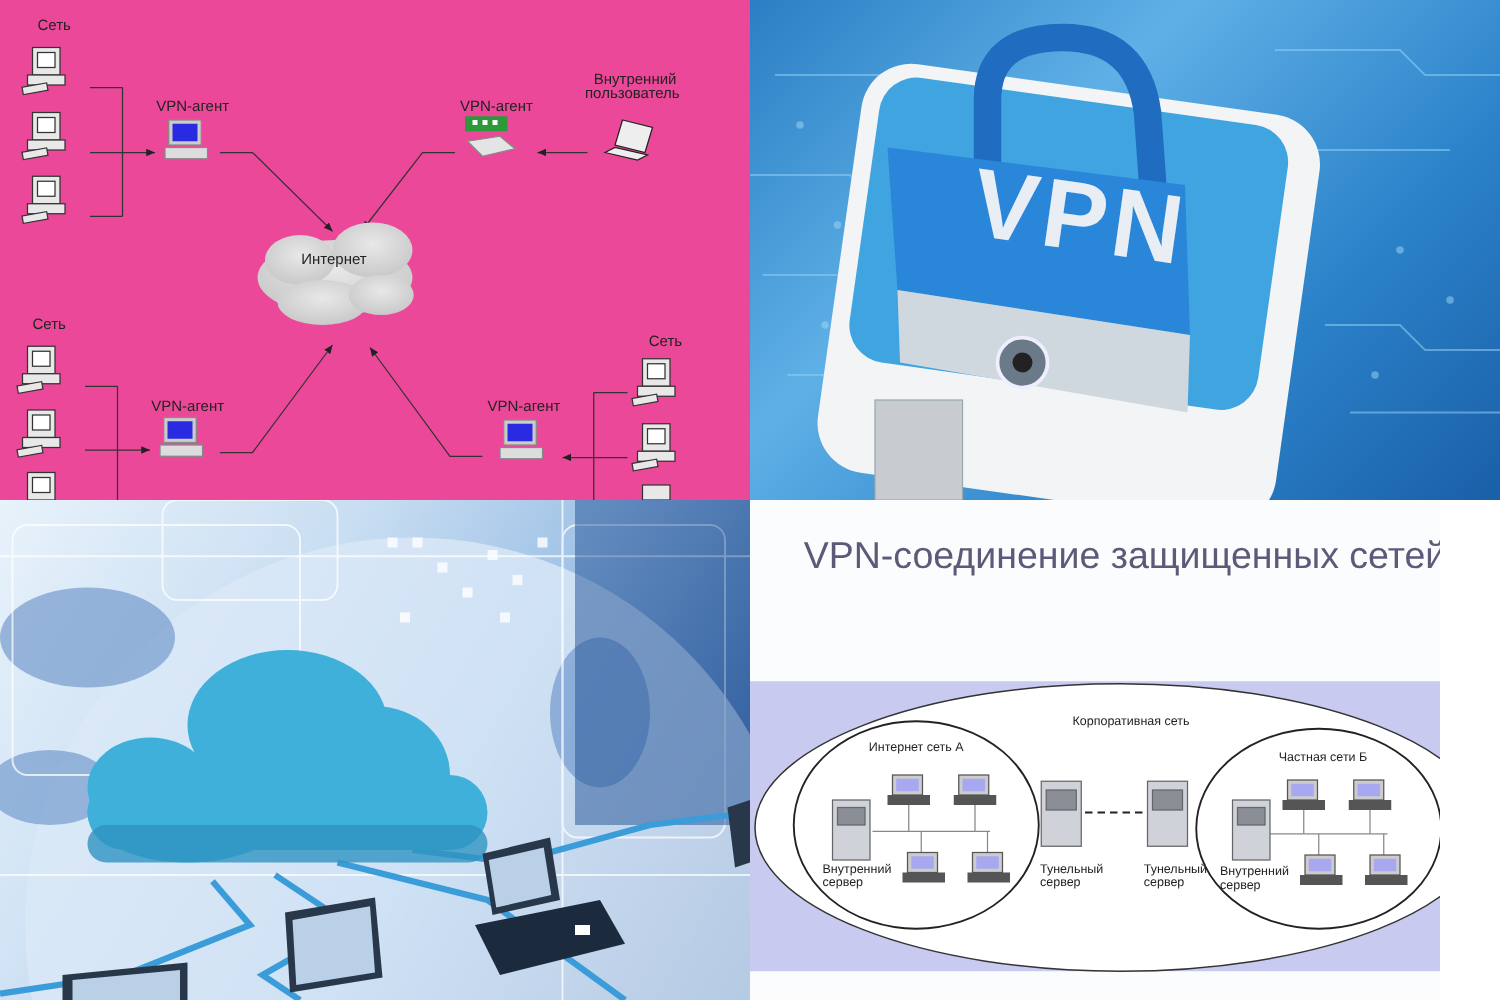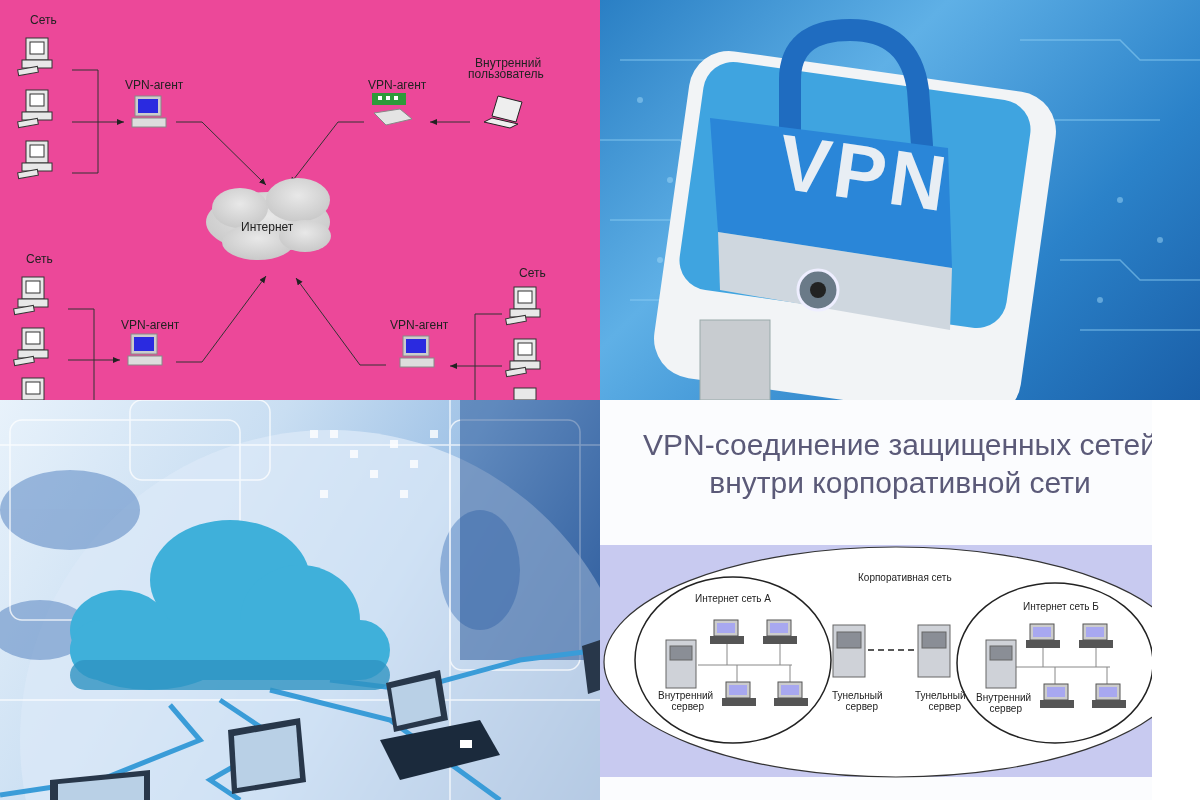--- a/index.html
+++ b/index.html
@@ -5,21 +5,21 @@
   html,body{margin:0;padding:0;}
   body{width:1200px;height:800px;overflow:hidden;background:#fff;font-family:"Liberation Sans",sans-serif;position:relative;}
   .q{position:absolute;overflow:hidden;}
   #q1{left:0;top:0;width:600px;height:400px;background:#ec4899;}
   #q2{left:600px;top:0;width:600px;height:400px;background:linear-gradient(135deg,#2a7fc4 0%,#5fb0e6 35%,#2b82c9 70%,#1a5fa8 100%);}
   #q3{left:0;top:400px;width:600px;height:400px;background:linear-gradient(120deg,#e8f2fb 0%,#c9def2 35%,#9fc2e6 60%,#1f4f94 100%);}
   #q4{left:600px;top:400px;width:552px;height:400px;background:#fbfcfe;}
   .lbl{position:absolute;font-size:12px;color:#222;white-space:nowrap;}
   .title4{position:absolute;left:0;width:600px;text-align:center;font-size:30px;color:#5b5a78;line-height:38px;}
   .corp-band{position:absolute;left:0;top:145px;width:592px;height:232px;background:#c8caf0;}
-  .small{font-size:10px;color:#222;position:absolute;white-space:nowrap;text-align:right;}
+  .small{font-size:10px;color:#222;position:absolute;white-space:nowrap;text-align:left;}
 </style>
 </head>
 <body>
 
 <div class="q" id="q1">
   <svg width="600" height="400" style="position:absolute;left:0;top:0">
     <defs>
       <marker id="arr" markerWidth="8" markerHeight="8" refX="7" refY="3" orient="auto">
         <path d="M0,0 L7,3 L0,6 Z" fill="#222"></path>
       </marker>
@@ -139,21 +139,21 @@
     <g transform="translate(484,96)" fill="#eee" stroke="#222">
       <polygon points="14,0 38,6 32,26 8,20"></polygon>
       <polygon points="0,26 26,32 34,28 8,22"></polygon>
     </g>
   </svg>
   <span class="lbl" style="left:30px;top:13px">Сеть</span>
   <span class="lbl" style="left:125px;top:78px">VPN-агент</span>
   <span class="lbl" style="left:368px;top:78px">VPN-агент</span>
   <span class="lbl" style="left:475px;top:56px">Внутренний</span>
   <span class="lbl" style="left:468px;top:67px">пользователь</span>
-  <span class="lbl" style="left:241px;top:220px">Интернет</span>
+  <span class="lbl" style="left:241px;top:200px">Интернет</span>
   <span class="lbl" style="left:26px;top:252px">Сеть</span>
   <span class="lbl" style="left:121px;top:318px">VPN-агент</span>
   <span class="lbl" style="left:390px;top:318px">VPN-агент</span>
   <span class="lbl" style="left:519px;top:266px">Сеть</span>
 </div>
 
 <div class="q" id="q2">
   <svg width="600" height="400" style="position:absolute;left:0;top:0">
     <g stroke="#8fd0f5" stroke-width="1.5" fill="none" opacity="0.55">
       <path d="M20,60 L120,60 L140,80 L200,80"></path>
@@ -254,21 +254,20 @@
         <polygon points="58,384 144,376 144,400 58,400" fill="#b9d0e6"></polygon>
       </g>
     <g>
         <polygon points="582,246 600,240 600,290 588,294" fill="#28374a"></polygon>
       </g>
   </svg>
 </div>
 
 <div class="q" id="q4">
   <div class="title4" style="top:26px">VPN-соединение защищенных сетей</div>
-  <div class="title4" style="top:64px">внутри корпоративной сети</div>
   <div class="corp-band"></div>
   <svg width="600" height="400" style="position:absolute;left:0;top:0">
     <ellipse cx="296" cy="262" rx="292" ry="115" fill="#ffffff" stroke="#333" stroke-width="1.2"></ellipse>
     <ellipse cx="133" cy="260" rx="98" ry="83" fill="none" stroke="#222" stroke-width="1.5"></ellipse>
     <ellipse cx="455" cy="263" rx="98" ry="80" fill="none" stroke="#222" stroke-width="1.5"></ellipse>
 
     <line x1="98" y1="265" x2="192" y2="265" stroke="#888"></line>
     <line x1="127" y1="240" x2="127" y2="265" stroke="#888"></line>
       <line x1="180" y1="240" x2="180" y2="265" stroke="#888"></line>
     <line x1="137" y1="265" x2="137" y2="282" stroke="#888"></line>
@@ -339,18 +338,18 @@
         </g>
       <g transform="translate(492,284)">
           <rect x="4" y="0" width="24" height="16" fill="#ccc" stroke="#555"></rect>
           <rect x="7" y="3" width="18" height="10" fill="#a8a8f0"></rect>
           <rect x="0" y="16" width="34" height="8" fill="#555"></rect>
         </g>
     </g>
   </svg>
   <span class="small" style="left:258px;top:172px">Корпоративная сеть</span>
   <span class="small" style="left:95px;top:193px">Интернет сеть А</span>
-  <span class="small" style="left:423px;top:201px">Интернет сеть Б</span>
+  <span class="small" style="left:423px;top:201px">Частная сети Б</span>
   <span class="small" style="left:58px;top:290px;width:46px"><span>Внутренний</span><br><span>сервер</span></span>
   <span class="small" style="left:232px;top:290px;width:46px"><span>Тунельный</span><br><span>сервер</span></span>
   <span class="small" style="left:315px;top:290px;width:46px"><span>Тунельный</span><br><span>сервер</span></span>
   <span class="small" style="left:376px;top:292px;width:46px"><span>Внутренний</span><br><span>сервер</span></span>
 </div>
 
 </body></html>

